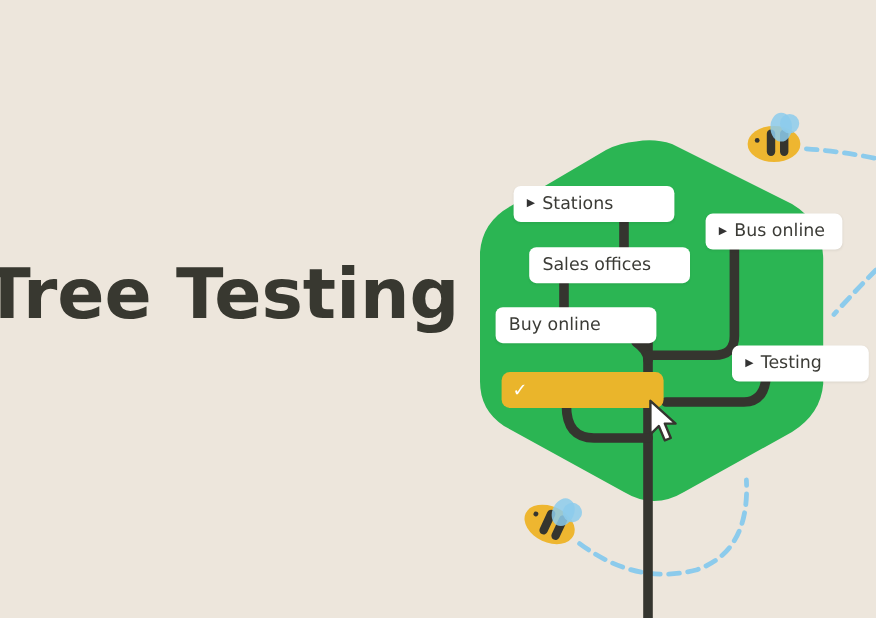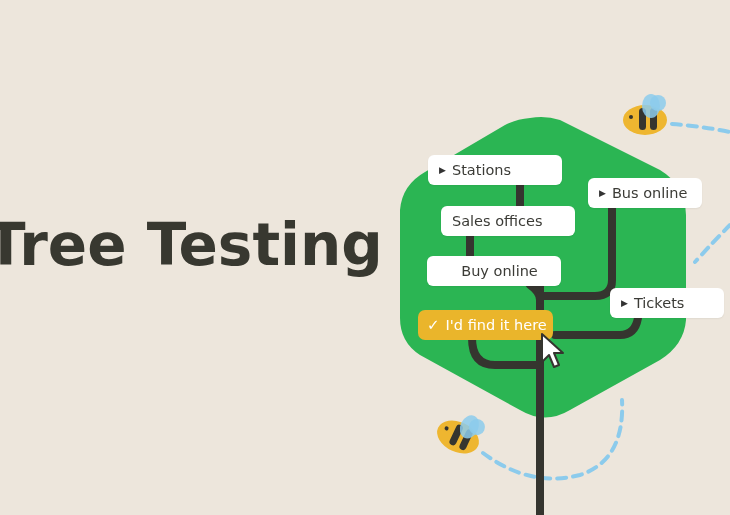--- a/index.html
+++ b/index.html
@@ -53,32 +53,31 @@
   </g>
 </svg>
 
 <div class="node" style="left:428px;top:155px;width:134px;">
   <span class="tri">▶</span>
   <span>Stations</span>
 </div>
 <div class="node" style="left:441px;top:206px;width:134px;">
   <span>Sales offices</span>
 </div>
-<div class="node" style="left:427px;top:256px;width:134px;justify-content:center;">
+<div class="node" style="left:413px;top:256px;width:134px;">
   <span>Buy online</span>
 </div>
 <div class="node" style="left:588px;top:178px;width:114px;">
   <span class="tri">▶</span>
   <span>Bus online</span>
 </div>
 <div class="node" style="left:610px;top:288px;width:114px;">
   <span class="tri">▶</span>
-  <span>Tickets</span>
+  <span>Testing</span>
 </div>
 
 <div class="answer">
   <span class="check">✓</span>
-  <span>I'd find it here</span>
 </div>
 
 <svg style="position:absolute;left:540px;top:332px;" width="26" height="42" viewBox="0 0 26 42">
   <path d="M 2 2 L 2 30 L 9 23 L 14 35 L 19 33 L 14 21 L 23 21 Z" fill="#fff" stroke="#35352f" stroke-width="2" stroke-linejoin="round"></path>
 </svg>
 
 </body></html>

